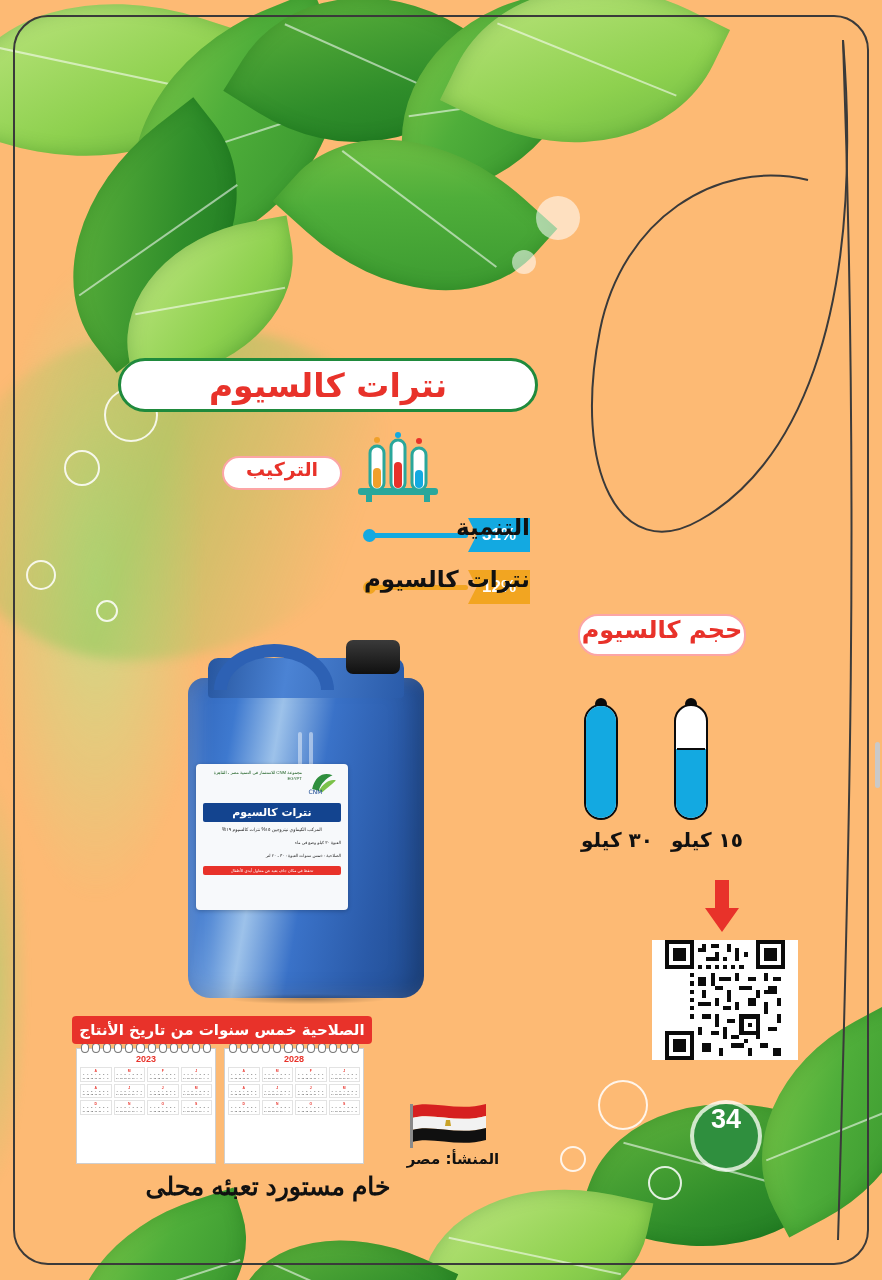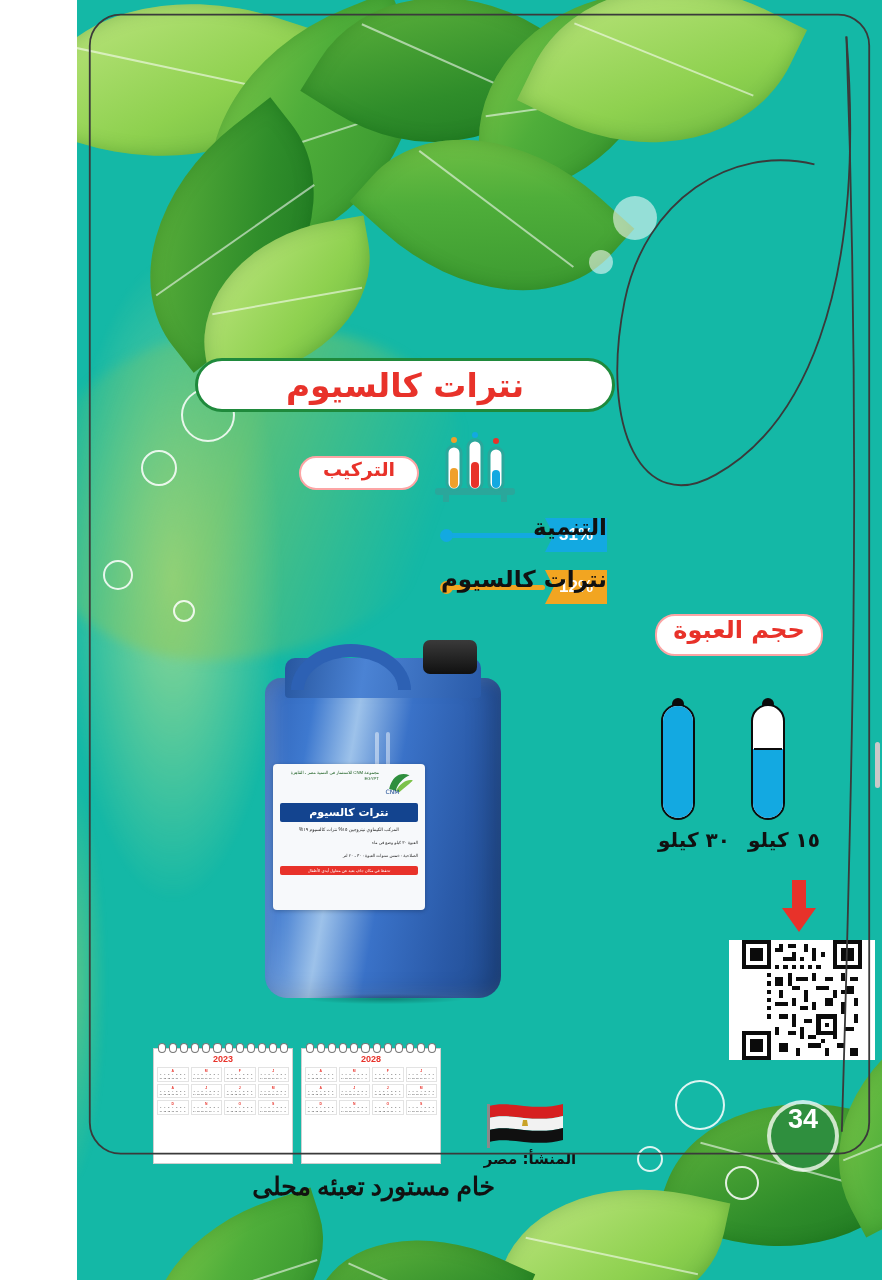--- a/index.html
+++ b/index.html
@@ -4,22 +4,22 @@
 <style>
   * { box-sizing: border-box; margin:0; padding:0; }
   html, body {
     width: 882px; height: 1280px;
     background: #ffffff;
     font-family: "Liberation Sans", sans-serif;
     overflow: hidden;
   }
   #page {
     position: relative;
-    width: 805px; height: 1280px;
-    background: #14b8a6;
+    width: 882px; height: 1280px;
+    background: #fdba74;
     overflow: hidden;
   }
 
   
   .page-outline {
     position:absolute; inset:0;
     pointer-events:none;
     z-index: 40;
   }
 
@@ -204,23 +204,23 @@
   .cal .mon .d i { font-size:2.4px; color:#444; text-align:center; font-style:normal; line-height:1.25;}
 
   
   .flag { position:absolute; left:408px; top:1098px; width:82px; height:54px; z-index:12; }
   .origin-text {
     position:absolute; left:398px; top:1150px; width:110px; text-align:center;
     font-size:15px; color:#111; font-weight:bold; z-index:12;
     font-family:"DejaVu Sans", sans-serif;
   }
   .local-text {
-    position:absolute; left:118px; top:1172px; width:300px; 
+    position:absolute; left:118px; top:1172px; width:300px; text-align:center;
     font-size:25px; color:#111; font-weight:bold; z-index:12;
-    font-family:Liberation Serif, serif;
+    font-family:Liberation Sans, sans-serif;
   }
 
   
   .scroll-hint {
     position:absolute; right:2px; top:742px; width:5px; height:46px;
     background:#c9c9c9; border-radius:3px; z-index:60;
   }
 </style>
 </head>
 <body>
@@ -359,21 +359,21 @@
       <div class="cl-rows">العبوة ٣٠ كيلو
 وضع في ماء</div>
       <div class="cl-rows">الصلاحية : خمس سنوات
 العبوة : ٣٠ - ٢٠ لتر</div>
       <div class="cl-foot">تحفظ في مكان جاف بعيد عن متناول أيدي الأطفال</div>
     </div>
     <div class="can-shadow"></div>
   </div>
 
   <div class="pill" id="pill-package">
-    <span>حجم العبوة</span>
+    <span>حجم كالسيوم</span>
   </div>
 
   <div class="cyl-group">
 
     <div class="cyl" style="left:6px; top:8px;">
       <div class="neck"></div>
       <div class="tube">
         <div class="fill" style="height:100%"></div>
       </div>
       <div class="cyl-label">٣٠ كيلو</div>
@@ -471,20 +471,23 @@
       <rect x="25" y="21" width="2" height="1"></rect>
         <rect x="27" y="18" width="1" height="2"></rect>
         <rect x="24" y="12" width="1" height="1"></rect>
     </g>
   </svg>
 
   <div class="pagenum">
     <span>34</span>
   </div>
 
+  <div class="shelf-banner">
+    <span>الصلاحية خمس سنوات  من تاريخ الأنتاج</span>
+  </div>
 
   <div class="cal" style="left:224px; top:1048px; width:140px; height:116px;">
     <div class="rings">
       <i></i>
         <i></i>
         <i></i>
         <i></i>
         <i></i>
         <i></i>
         <i></i>

